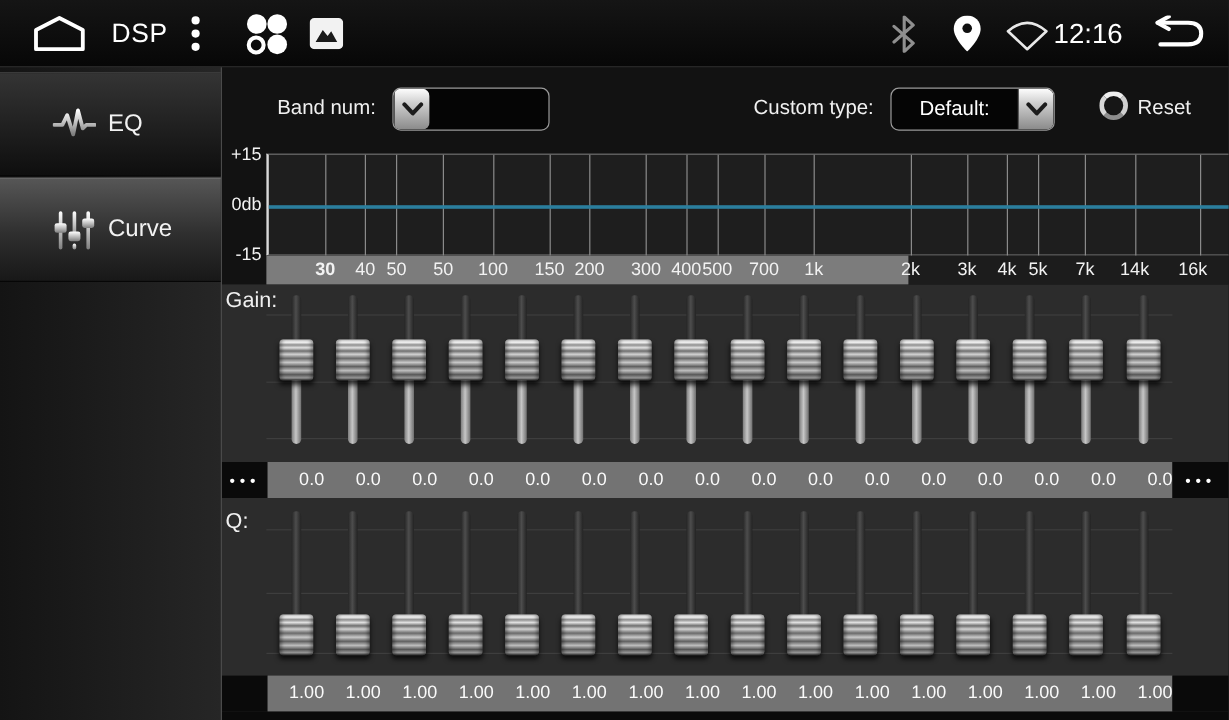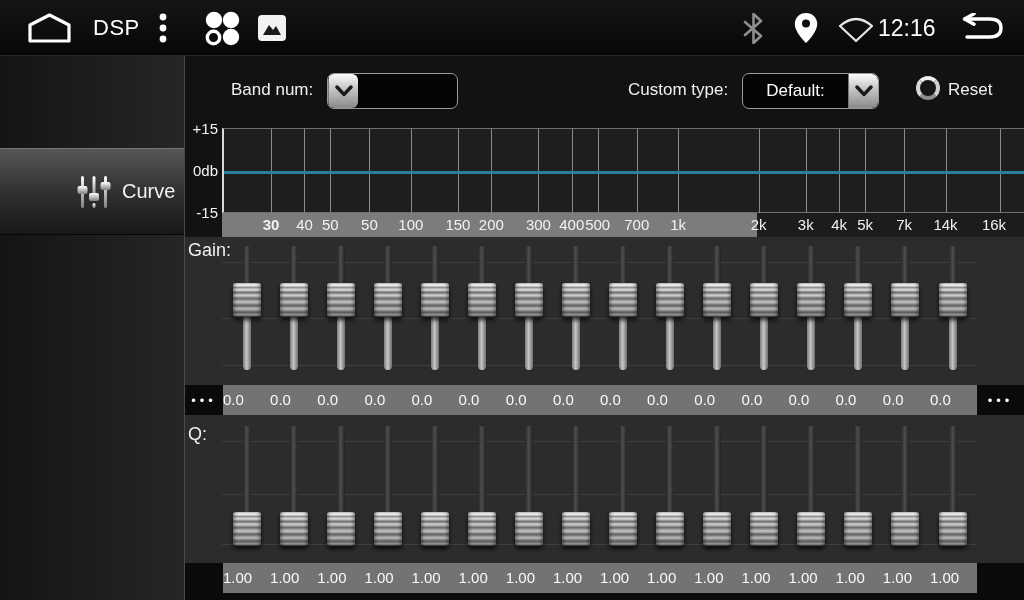--- a/index.html
+++ b/index.html
@@ -63,21 +63,21 @@
   .trk-bot { position:absolute; left:10px; width:8px; border-radius:0 0 4px 4px;
     background:linear-gradient(90deg,#7d7d7d,#c6c6c6 45%,#6f6f6f); }
   .knob { position:absolute; left:0; width:28px; height:34px; border-radius:3px;
     background:linear-gradient(180deg,#ffffff 0%,#f5f5f5 7%,#8f8f8f 13%,#e0e0e0 20%,#6f6f6f 28%,
       #d2d2d2 36%,#6a6a6a 46%,#c8c8c8 56%,#616161 66%,#bdbdbd 76%,#585858 86%,#9e9e9e 94%,#3c3c3c 100%);
     box-shadow:0 3px 4px rgba(0,0,0,.75), inset 2px 0 3px rgba(0,0,0,.35), inset -2px 0 3px rgba(0,0,0,.35); }
 
   
   .vrow { position:absolute; left:0; width:839px; height:30px; }
   .vstrip { position:absolute; left:38px; top:0; width:754px; height:30px; background:#737373; }
-  .vcell { position:absolute; top:0; height:30px; line-height:30px; text-align:left;
+  .vcell { position:absolute; top:0; height:30px; line-height:30px; text-align:right;
     color:#fafafa; font-size:15px; }
   .morebox { position:absolute; top:0; height:30px; background:#0a0a0a; color:#fff;
     display:flex; align-items:center; justify-content:center; font-size:13px;
     letter-spacing:4px; cursor:pointer; }
   .morebox.noclick { cursor:default; }
   .bottom-bar { position:absolute; left:0; top:537px; width:839px; height:7px; background:#0a0a0a; }
 
   svg { display:block; }
 </style>
 </head>
@@ -143,21 +143,29 @@
     <div class="sb-item sb-time">12:16</div>
     <div class="sb-item" style="left:958px; top:13px;">
       <svg width="46" height="30" viewBox="0 0 46 30">
         <path d="M7 6 H32 Q43 6 43 15 Q43 24 32 24 H9" fill="none" stroke="#fff" stroke-width="3.4" stroke-linecap="round"></path>
         <polyline points="16,0.8 6.5,6 16,11.2" fill="none" stroke="#fff" stroke-width="3.4" stroke-linecap="round" stroke-linejoin="round"></polyline>
       </svg>
     </div>
   </header>
 
   <aside class="sidebar">
-    <div class="side-item selected" style="top:92px;padding-left:32px;">
+    <div class="side-item" style="top:4px;">
+      <span class="sicon">
+        <svg width="36" height="36" viewBox="0 0 36 36">
+          <polyline points="1,18 8,18 12,10 17,26 21,6 25,21 28,18 35,18" fill="none" stroke="url(#sg)" stroke-width="3.2" stroke-linejoin="round" stroke-linecap="round"></polyline>
+        </svg>
+      </span>
+      <span class="slabel">EQ</span>
+    </div>
+    <div class="side-item selected" style="top:92px;">
       <span class="sicon">
         <svg width="36" height="36" viewBox="0 0 36 36">
           <rect x="5" y="2" width="3" height="32" rx="1.5" fill="url(#sg)"></rect>
           <rect x="16.5" y="2" width="3" height="24" rx="1.5" fill="url(#sg)"></rect>
           <rect x="16.5" y="29" width="3" height="5" rx="1.5" fill="url(#sg)"></rect>
           <rect x="28" y="2" width="3" height="32" rx="1.5" fill="url(#sg)"></rect>
           <rect x="1.5" y="12" width="10" height="8" rx="2" fill="url(#sg)"></rect>
           <rect x="13" y="19" width="10" height="8" rx="2" fill="url(#sg)"></rect>
           <rect x="24.5" y="8" width="10" height="8" rx="2" fill="url(#sg)"></rect>
         </svg>

